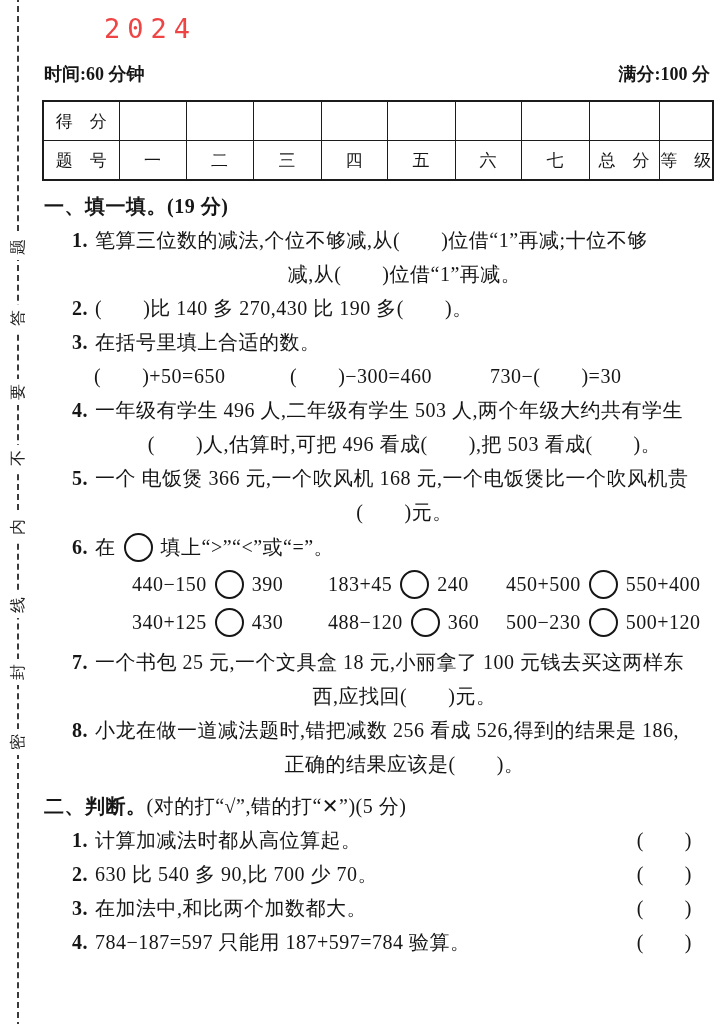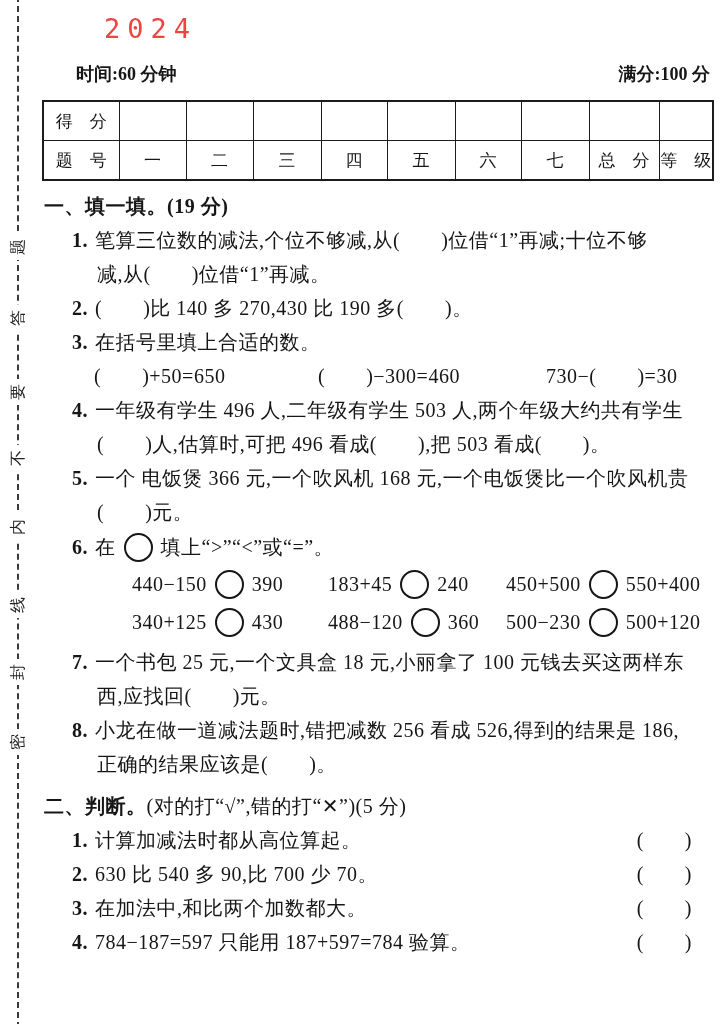--- a/index.html
+++ b/index.html
@@ -36,21 +36,20 @@
   .title{
     margin:8px 0 0 0;height:40px;line-height:40px;
     text-align:center;font-size:31px;font-weight:700;
     letter-spacing:2px;
   }
   .info-row{
     margin-top:16px;height:24px;line-height:24px;
     display:flex;justify-content:space-between;
     font-size:18px;font-weight:700;
     padding:0 2px;
-    margin-left:32px;
   }
   
   .score-table{
     margin-top:14px;width:670px;
     border-collapse:collapse;
     border:2.5px solid #1c1c1c;
     table-layout:fixed;
   }
   .score-table td{
     border:1.5px solid #1c1c1c;
@@ -58,26 +57,26 @@
     font-size:17px;padding:0;
   }
   
   .line{
     height:34px;display:flex;align-items:center;
     font-size:20px;letter-spacing:0.5px;white-space:nowrap;
   }
   .heading{font-weight:700;padding-left:2px;margin-top:8px;}
   .heading .hr{font-weight:400;}
   .q{padding-left:30px;}
-  .cont{padding-left:55px;}
+  .cont{padding-left:55px;justify-content:center;}
   .qnum{font-weight:700;margin-right:7px;}
   .eqrow{
     padding-left:52px;height:34px;
     display:grid;grid-template-columns:196px 200px 1fr;
-    align-items:center;font-size:20px;letter-spacing:0.5px;white-space:nowrap;gap:28px;
+    align-items:center;font-size:20px;letter-spacing:0.5px;white-space:nowrap;
   }
   .cmprow{
     padding-left:52px;height:38px;
     display:grid;grid-template-columns:196px 178px 1fr;
     align-items:center;font-size:20px;letter-spacing:0.5px;white-space:nowrap;
   }
   .q6line{height:36px;}
   .mt4{margin-top:4px;}
   .circle{
     display:inline-block;width:25px;height:25px;

